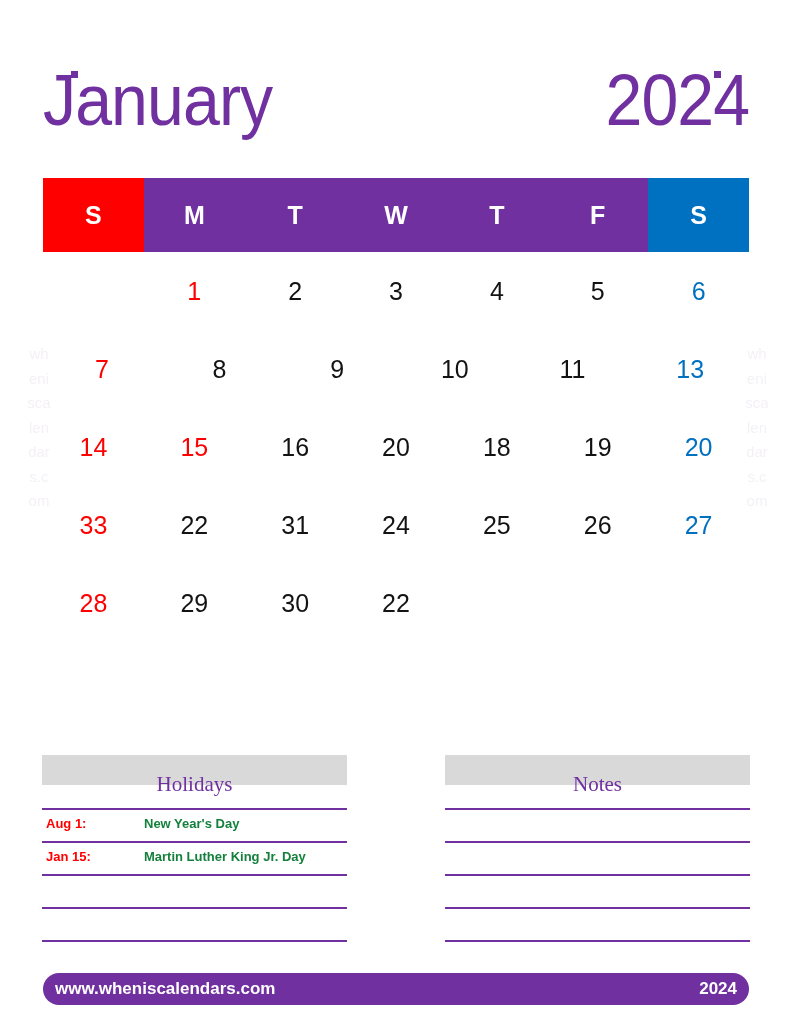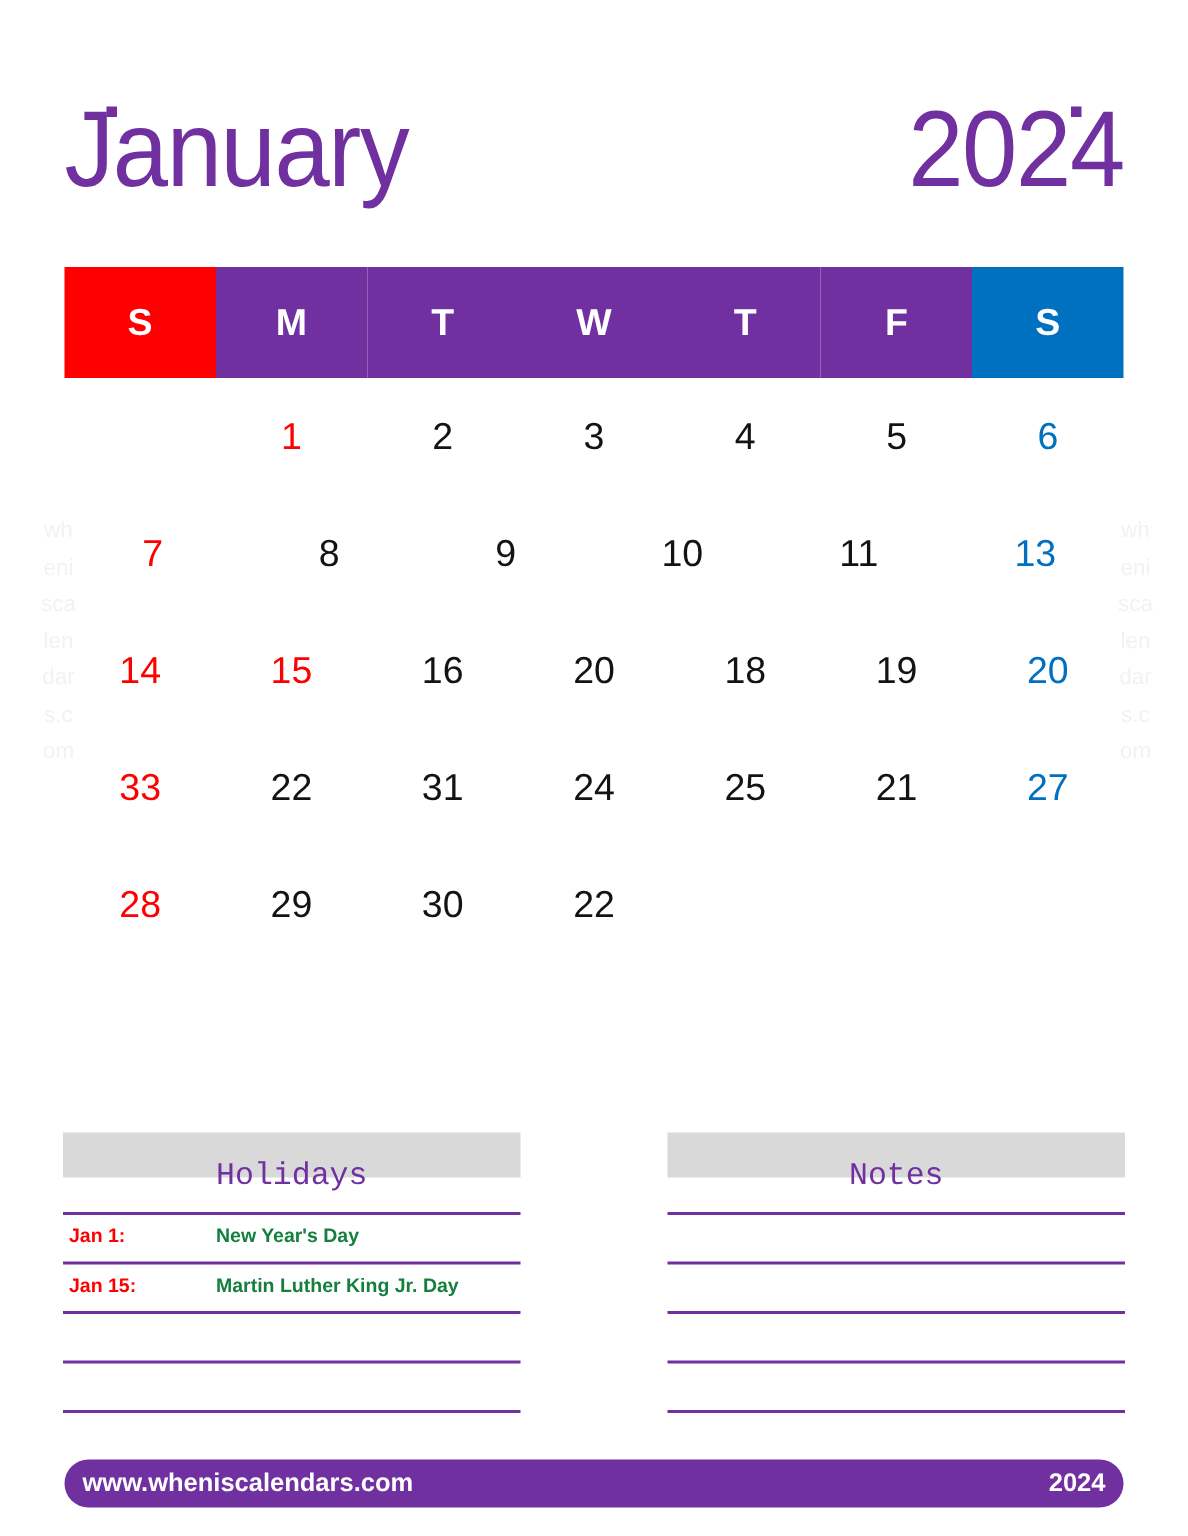--- a/index.html
+++ b/index.html
@@ -133,21 +133,21 @@
   .panel-head {
     height: 30px;
     background: #d9d9d9;
     display: flex;
     align-items: center;
     justify-content: center;
   }
   .panel-head-label {
     color: #7030a0;
     font-size: 21px;
-    font-family: Liberation Mono, monospace;
+    font-family: Liberation Serif, serif;
     margin-top: 28px;
   }
 
   .panel-lines {
     position: relative;
     margin-top: 23px;
   }
   .panel-line {
     position: relative;
     height: 31px;
@@ -264,21 +264,21 @@
         <div class="day-cell d-black">18</div>
         <div class="day-cell d-black">19</div>
         <div class="day-cell d-blue">20</div>
       </div>
       <div class="week-row">
         <div class="day-cell d-red">33</div>
         <div class="day-cell d-black">22</div>
         <div class="day-cell d-black">31</div>
         <div class="day-cell d-black">24</div>
         <div class="day-cell d-black">25</div>
-        <div class="day-cell d-black">21</div>
+        <div class="day-cell d-black">26</div>
         <div class="day-cell d-blue">27</div>
       </div>
       <div class="week-row">
         <div class="day-cell d-red">28</div>
         <div class="day-cell d-black">29</div>
         <div class="day-cell d-black">30</div>
         <div class="day-cell d-black">22</div>
         <div class="day-cell d-empty"></div>
         <div class="day-cell d-empty"></div>
         <div class="day-cell d-empty"></div>
@@ -287,21 +287,21 @@
 
   <div class="watermark watermark-left">wheniscalendars.com</div>
   <div class="watermark watermark-right">wheniscalendars.com</div>
 
   <div class="panel panel-holidays">
     <div class="panel-head">
       <span class="panel-head-label">Holidays</span>
     </div>
     <div class="panel-lines" id="holiday-lines">
         <div class="panel-line">
-          <span class="holiday-date">Jan 1:</span>
+          <span class="holiday-date">Aug 1:</span>
           <span class="holiday-name">New Year's Day</span>
         </div>
         <div class="panel-line">
           <span class="holiday-date">Jan 15:</span>
           <span class="holiday-name">Martin Luther King Jr. Day</span>
         </div>
         <div class="panel-line"></div>
         <div class="panel-line"></div>
       </div>
   </div>

